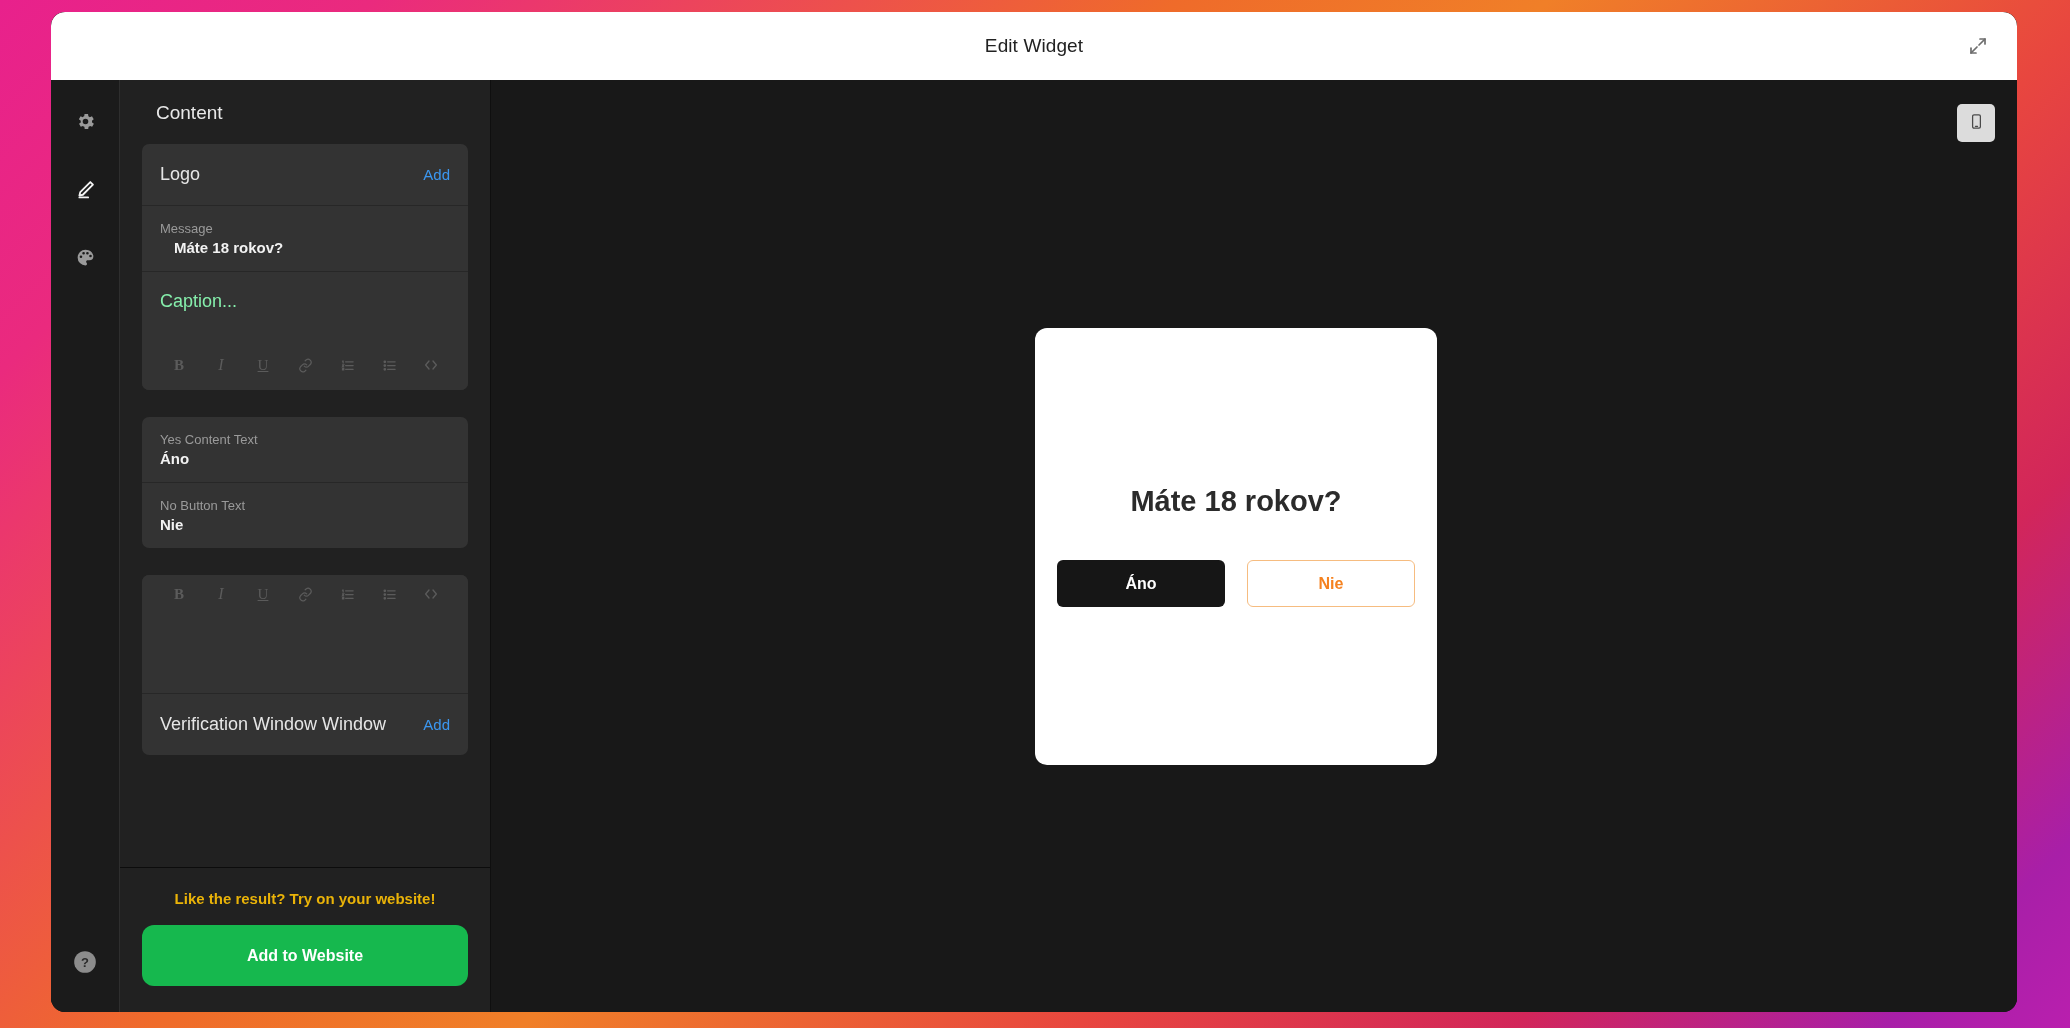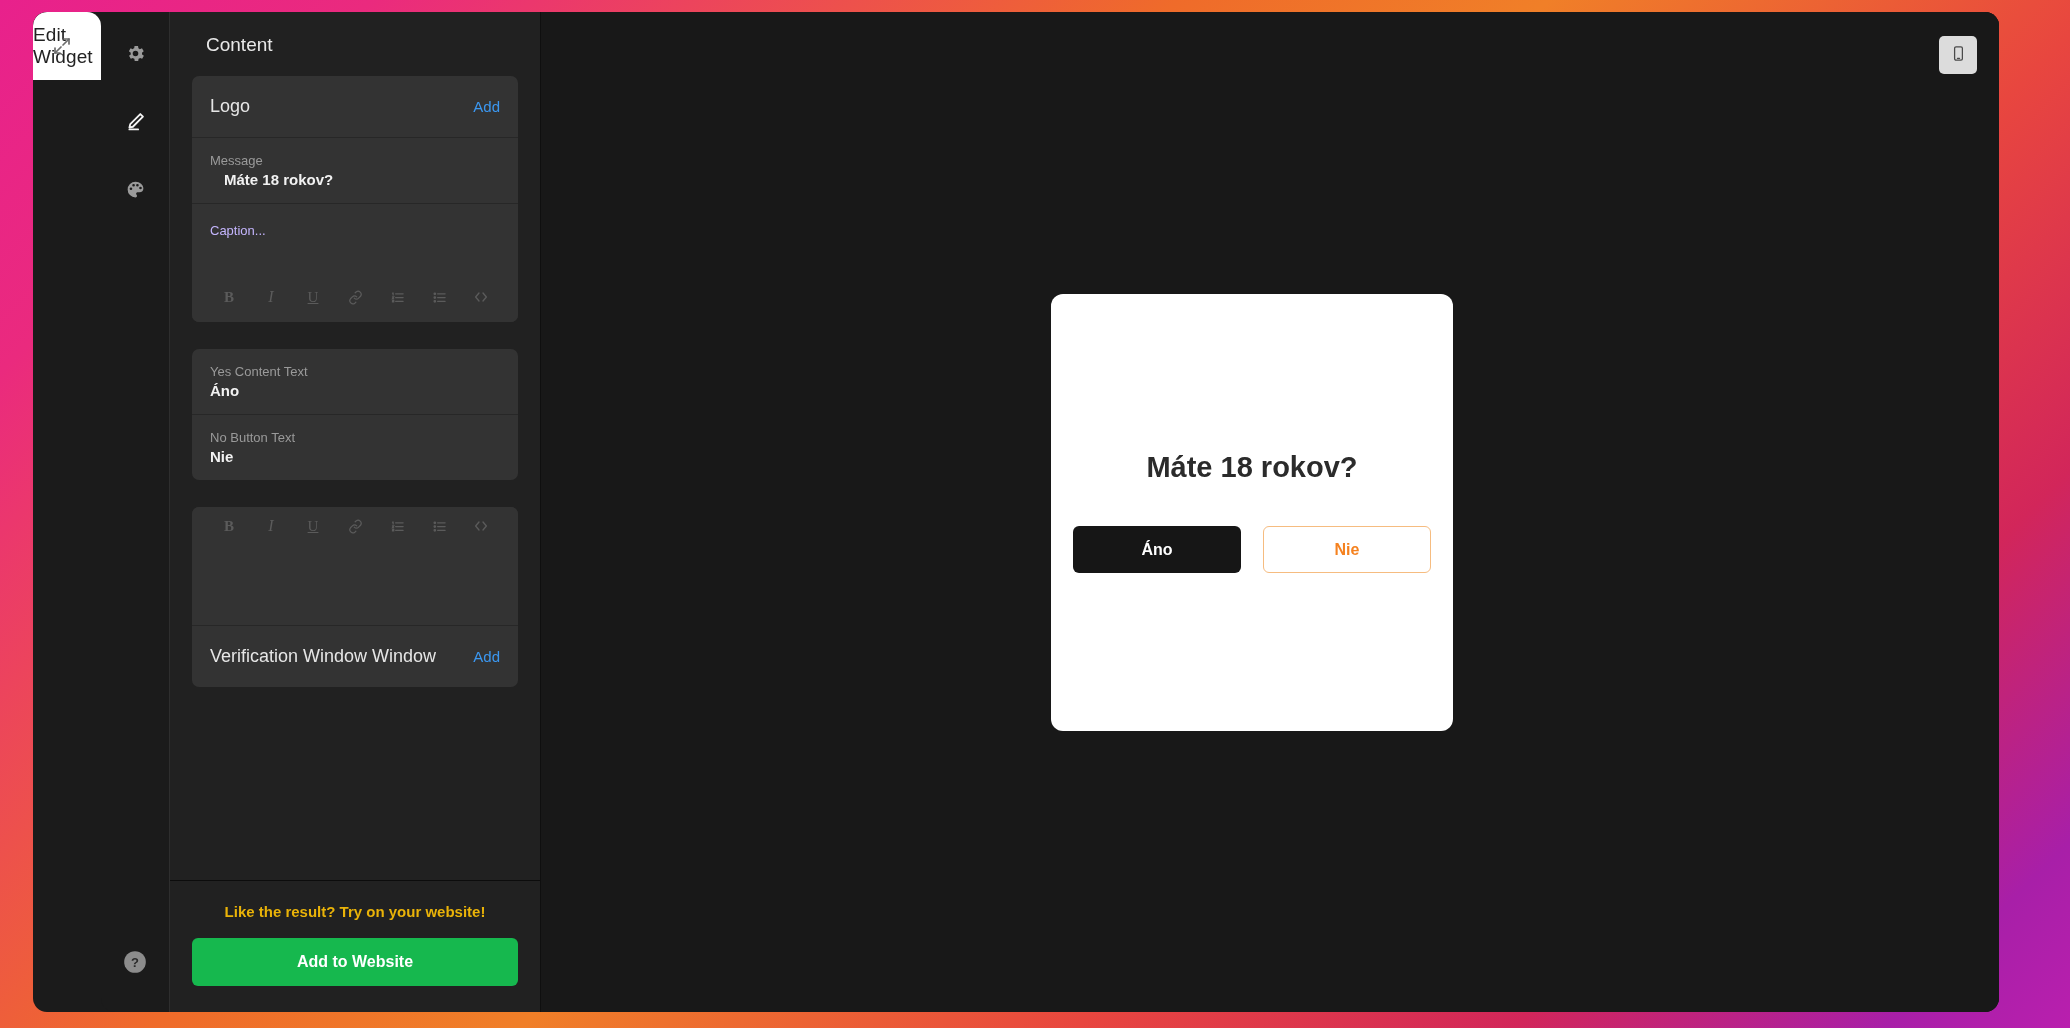--- a/index.html
+++ b/index.html
@@ -22,29 +22,29 @@
         #d2265a 82%,
         #a81fa8 94%,
         #b91fae 100%);
     background-color: #d12b7a;
     position: relative;
   }
 
   
   .app-window {
     position: absolute;
-    left: 33px;
+    left: 51px;
     top: 12px;
     width: 1966px;
     height: 1000px;
     border-radius: 14px 14px 14px 14px;
     overflow: hidden;
     background: #1b1b1b;
     display: flex;
-    flex-direction: row;
+    flex-direction: column;
   }
 
   
   .app-header {
     position: relative;
     height: 68px;
     flex: 0 0 68px;
     background: #ffffff;
     display: flex;
     align-items: center;
@@ -184,22 +184,22 @@
 
   
   .rte {
     background: #333333;
     min-height: 118px;
     display: flex;
     flex-direction: column;
   }
   .rte-placeholder {
     flex: 1 1 auto;
-    font-size: 13px;
-    color: #c4b5fd;
+    font-size: 18px;
+    color: #86efac;
     padding: 19px 18px 0 18px;
   }
   .rte-toolbar {
     display: flex;
     align-items: center;
     gap: 0;
     padding: 6px 16px 12px 16px;
   }
   .rte-btn {
     flex: 1 1 0;
@@ -224,23 +224,23 @@
   .footer-caption {
     font-size: 15px;
     color: #eab308;
     text-align: center;
     font-weight: 700;
     margin-bottom: 18px;
   }
   .cta-button {
     display: block;
     width: 100%;
-    height: 48px;
+    height: 61px;
     border: none;
-    border-radius: 6px;
+    border-radius: 12px;
     background: #16b84e;
     color: #ffffff;
     font-size: 16px;
     font-weight: 700;
     font-family: "Liberation Sans", sans-serif;
     cursor: pointer;
   }
 
   
   .preview-area {

